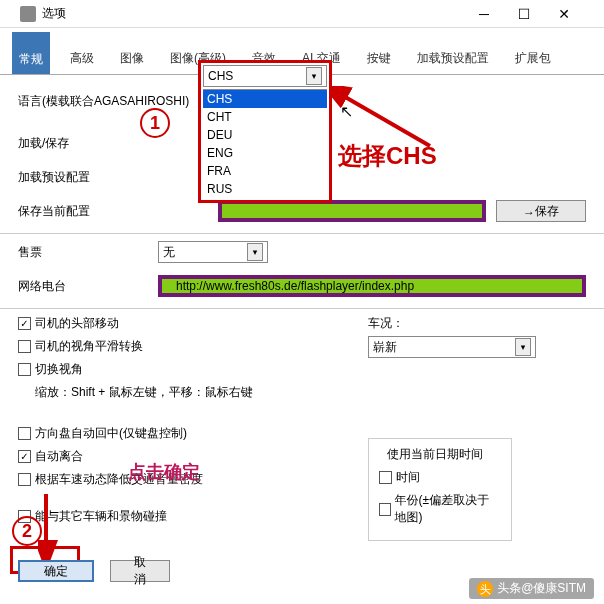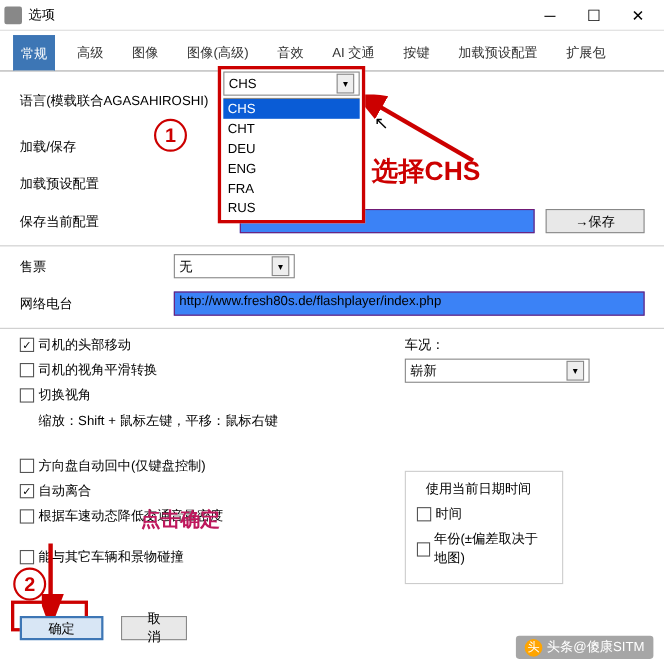--- a/index.html
+++ b/index.html
@@ -1,31 +1,31 @@
 <!DOCTYPE html>
 <html><head>
 <meta charset="utf-8">
 <style>
 * { box-sizing: border-box; margin: 0; padding: 0; font-family: "Microsoft YaHei", SimSun, sans-serif; font-size: 12px; }
 body { background: #fff; width: 604px; height: 604px; position: relative; overflow: hidden; }
-.titlebar { height: 28px; display: flex; align-items: center; padding: 0 4px; border-bottom: 1px solid #ddd; }
+.titlebar { height: 28px; display: flex; align-items: center; padding: 0 20px; border-bottom: 1px solid #ddd; }
 .title-icon { width: 16px; height: 16px; margin-right: 6px; background: #888; border-radius: 2px; }
 .title-text { flex: 1; }
 .win-btns { display: flex; }
 .win-btn { width: 40px; height: 26px; text-align: center; line-height: 26px; font-size: 14px; }
 .tabs { display: flex; border-bottom: 1px solid #aaa; padding: 4px 12px 0; gap: 14px; }
-.tab { padding: 8px 6px 6px; color: #333; }
+.tab { padding: 18px 6px 6px; color: #333; }
 .tab.active { color: #fff; background: #3d76b5; border: 1px solid #3d76b5; border-bottom: none; }
 .content { padding: 14px 18px; }
 .row { display: flex; align-items: center; margin-bottom: 10px; min-height: 24px; }
 .label { width: 120px; }
 .label-w { width: 180px; }
 .combo { border: 1px solid #888; height: 22px; display: flex; align-items: center; padding: 0 4px; background: #fff; position: relative; }
 .combo-arrow { width: 16px; height: 18px; border: 1px solid #888; background: #eee; text-align: center; line-height: 16px; font-size: 9px; margin-left: auto; }
-.input-text { border: 1px solid #701a75; height: 22px; padding: 0 4px; flex: 1; background: #3b82f6; }
+.input-text { border: 4px solid #701a75; height: 22px; padding: 0 14px; flex: 1; background: #84cc16; }
 .btn { border: 1px solid #888; background: #e8e8e8; height: 22px; padding: 0 18px; display: inline-flex; align-items: center; text-align: center; }
 .btn-sel { border: 2px solid #3d76b5; background: #d8e6f5; }
 .cb { display: flex; align-items: center; gap: 4px; margin-bottom: 6px; }
 .cb-box { width: 13px; height: 13px; border: 1px solid #555; display: inline-flex; align-items: center; justify-content: center; font-size: 10px; }
 .sep { border-top: 1px solid #ccc; margin: 6px -18px; }
 .lang-box { position: absolute; left: 198px; top: 60px; width: 134px; border: 3px solid #c00; background: #fff; z-index: 5; }
 .lang-combo { height: 22px; border: 1px solid #888; margin: 2px; display: flex; align-items: center; padding: 0 4px; }
 .lang-list { border-top: 1px solid #888; margin: 0 2px 2px; }
 .lang-item { padding: 2px 4px; }
 .lang-sel { background: #0a5cd6; color: #fff; }

